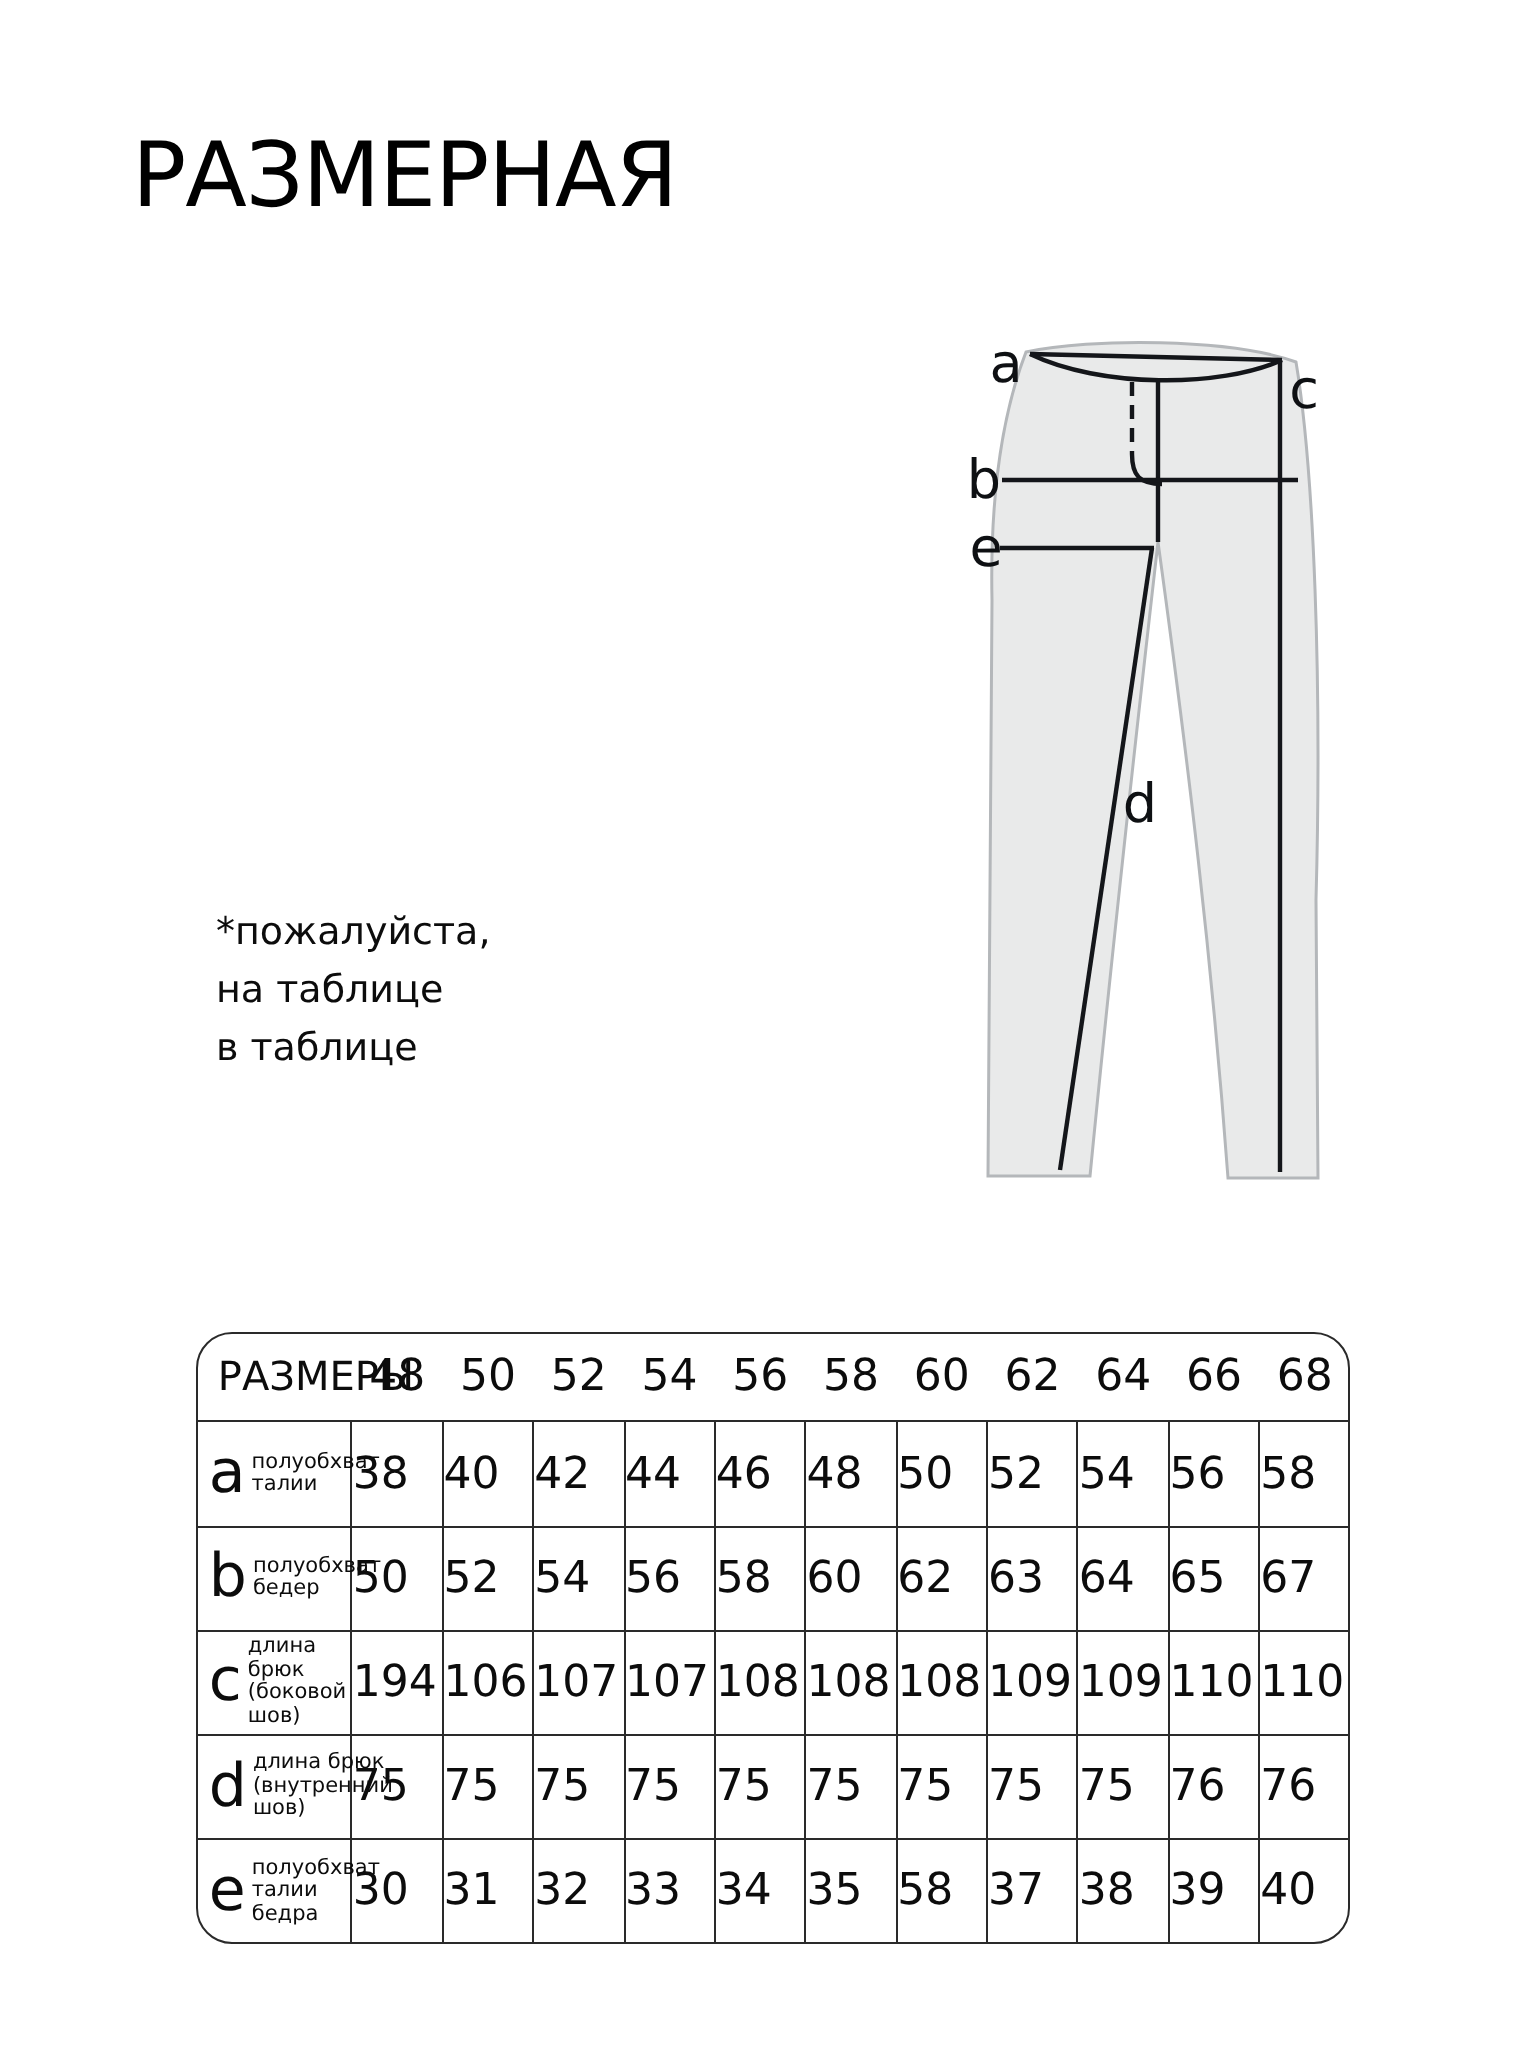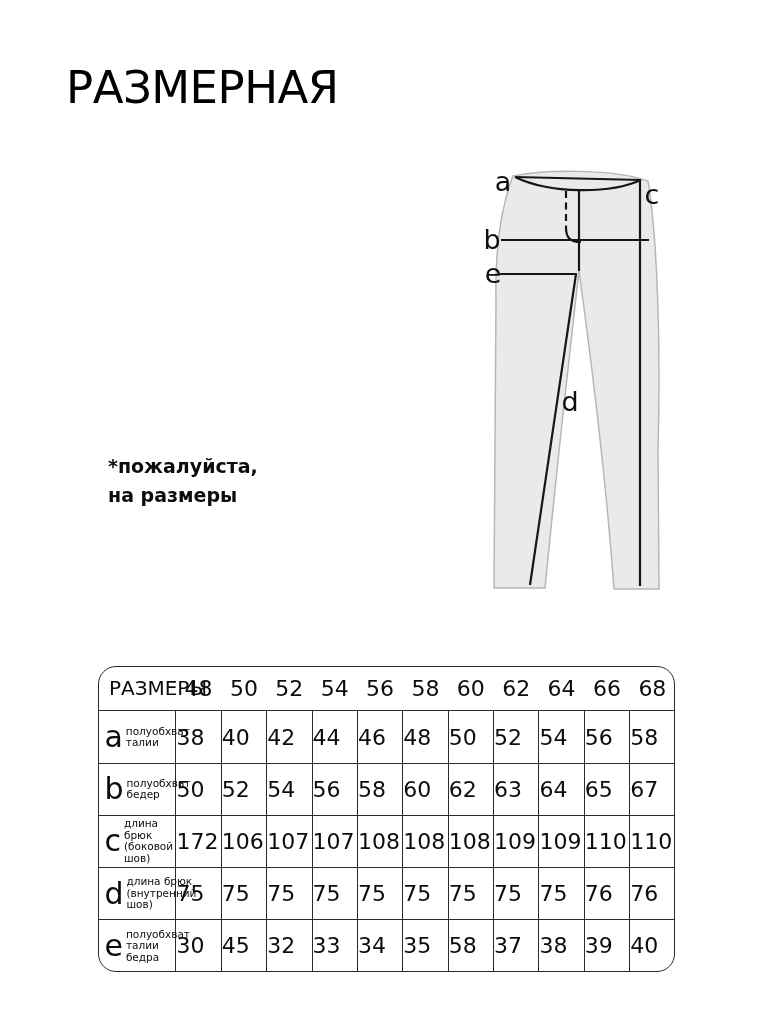--- a/index.html
+++ b/index.html
@@ -8,21 +8,21 @@
     font-family:"DejaVu Sans","Liberation Sans",sans-serif;color:#111;
   }
   .page{position:absolute;inset:0;}
   .title{
     position:absolute;left:66px;top:62px;
     font-size:45px;line-height:52px;letter-spacing:-0.5px;color:#000;
     font-weight:400;
   }
   .note{
     position:absolute;left:108px;top:452px;
-    font-size:19px;line-height:29px;color:#0c0c0c;font-weight:bold;
+    font-size:19px;line-height:29px;color:#0c0c0c;
   }
   .pants-svg{position:absolute;left:0;top:0;width:768px;height:1024px;}
   .pants-svg text{
     font-family:"DejaVu Sans","Liberation Sans",sans-serif;
     font-size:27px;fill:#0e1013;
   }
   .table-wrap{
     position:absolute;left:98px;top:666px;width:575px;height:304px;
     border:1.6px solid #2a2a2a;border-radius:18px;overflow:hidden;background:#fff;
   }
@@ -46,21 +46,22 @@
 <body>
 
 <div class="page">
 
   <div class="title">
     <div>РАЗМЕРНАЯ</div>
   </div>
 
   <div class="note">
     <div>*пожалуйста,</div>
-    <div>на размеры</div>
+    <div>на таблице</div>
+    <div>в таблице</div>
   </div>
 
   <svg class="pants-svg" viewBox="0 0 768 1024" xmlns="http://www.w3.org/2000/svg">
 
     <path d="M 513 176
          C 545 169 615 169 648 181
          C 657 235 661 340 658 450
          L 659 589 L 614 589
          C 606 480 594 380 579 271
          C 570 350 558 455 545 588
@@ -151,21 +152,21 @@
             <td class="val">65</td>
             <td class="val">67</td>
           </tr>
           <tr>
             <td class="row-label">
               <div class="rl">
                 <span class="letter">c</span>
                 <span class="desc">длина брюк (боковой шов)</span>
               </div>
             </td>
-            <td class="val">172</td>
+            <td class="val">194</td>
             <td class="val">106</td>
             <td class="val">107</td>
             <td class="val">107</td>
             <td class="val">108</td>
             <td class="val">108</td>
             <td class="val">108</td>
             <td class="val">109</td>
             <td class="val">109</td>
             <td class="val">110</td>
             <td class="val">110</td>
@@ -190,21 +191,21 @@
             <td class="val">76</td>
           </tr>
           <tr>
             <td class="row-label">
               <div class="rl">
                 <span class="letter">e</span>
                 <span class="desc">полуобхват талии бедра</span>
               </div>
             </td>
             <td class="val">30</td>
-            <td class="val">45</td>
+            <td class="val">31</td>
             <td class="val">32</td>
             <td class="val">33</td>
             <td class="val">34</td>
             <td class="val">35</td>
             <td class="val">58</td>
             <td class="val">37</td>
             <td class="val">38</td>
             <td class="val">39</td>
             <td class="val">40</td>
           </tr>

